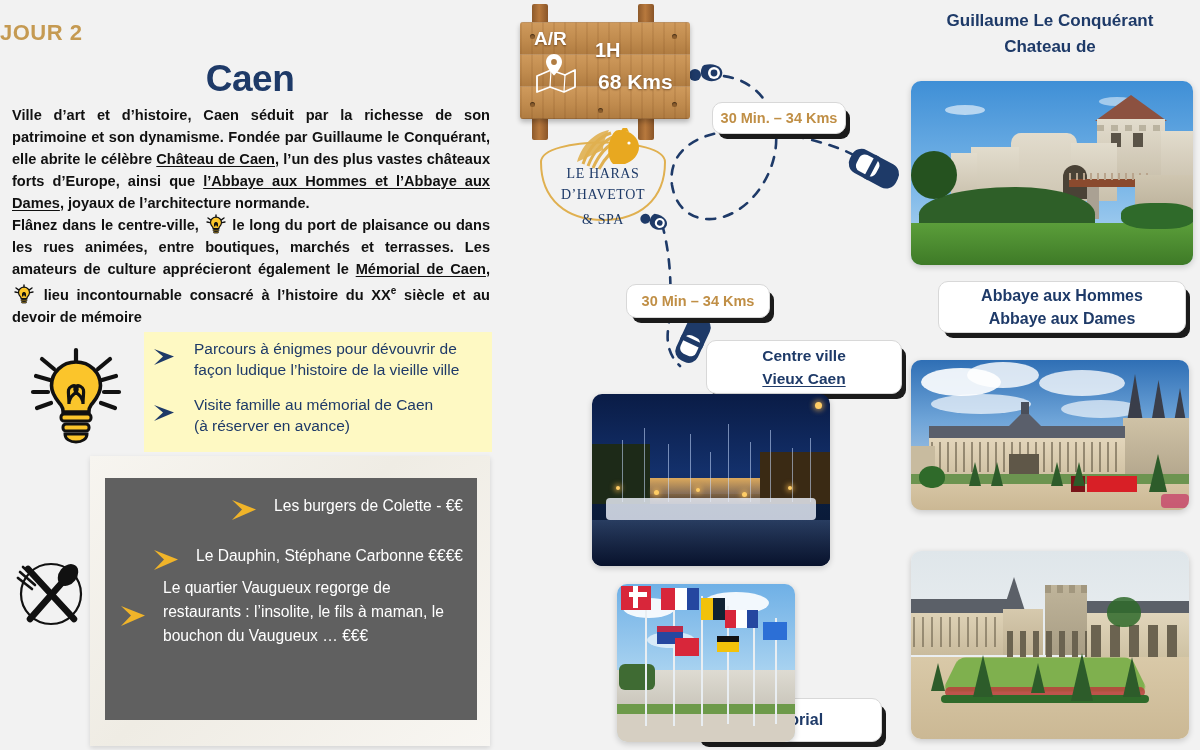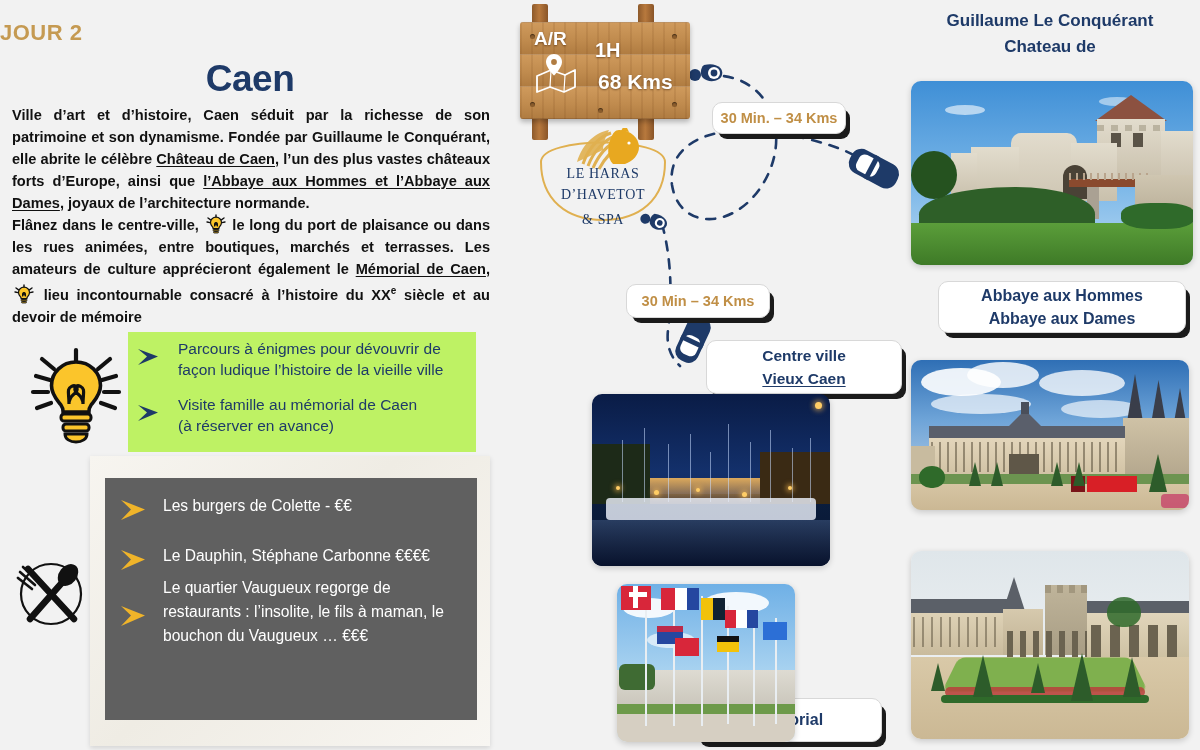--- a/index.html
+++ b/index.html
@@ -41,22 +41,22 @@
 
   
   .mini-bulb {
     display: inline-block; width: 24px; height: 22px;
     vertical-align: -6px; position: relative;
   }
   .mini-bulb svg { position: absolute; left: 0; top: 0; }
 
   
   .tips-card {
-    position: absolute; left: 128px; top: 332px; width: 348px; height: 120px;
-    background: #bef264;
+    position: absolute; left: 144px; top: 332px; width: 348px; height: 120px;
+    background: #fef9c3;
   }
   .tips-row { position: absolute; display: flex; align-items: center; gap: 12px; }
   .tips-row .chev { flex: 0 0 auto; width: 30px; }
   .tips-row .txt {
     font-size: 15.5px; line-height: 21px; color: #1e3a68;
     font-family: "Liberation Sans", sans-serif;
   }
   .bulb-big { position: absolute; left: 28px; top: 342px; width: 96px; height: 110px; }
   .fork-icon { position: absolute; left: 12px; top: 555px; width: 78px; height: 78px; }
 
@@ -64,21 +64,21 @@
   .resto-paper {
     position: absolute; left: 90px; top: 456px; width: 400px; height: 290px;
     background: linear-gradient(135deg,#f7f5f0 0%,#efece4 45%,#f8f6f2 100%);
     box-shadow: 0 2px 5px rgba(0,0,0,.13);
   }
   .resto-inner {
     position: absolute; left: 105px; top: 478px; width: 372px; height: 242px;
     background: #606060;
     padding: 16px 0 0 0;
   }
-  .resto-row { display: flex; align-items: flex-start; gap: 10px; padding: 0 14px 0 14px; }
+  .resto-row { display: flex; align-items: flex-start; gap: 10px; padding: 0 14px 0 14px; justify-content: flex-end; }
   .resto-row .chev { flex: 0 0 auto; width: 34px; padding-top: 4px; }
   .resto-row .txt {
     font-size: 15.6px; line-height: 24px; color: #ffffff; padding-top: 0;
   }
 
   
   
   #sign { position: absolute; left: 510px; top: 4px; width: 190px; height: 136px; }
   .post {
     position: absolute; width: 16px;

